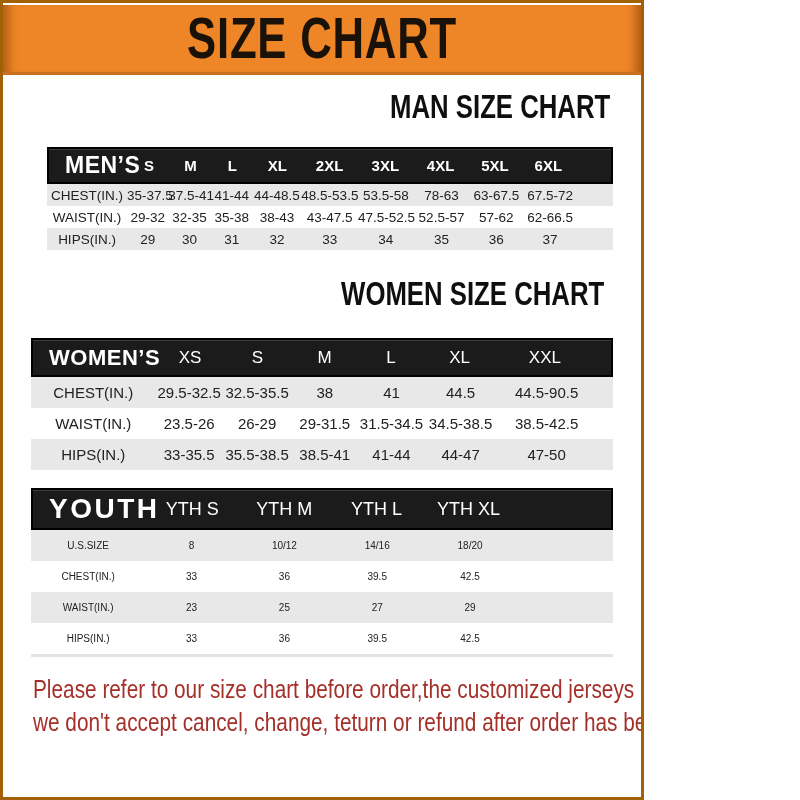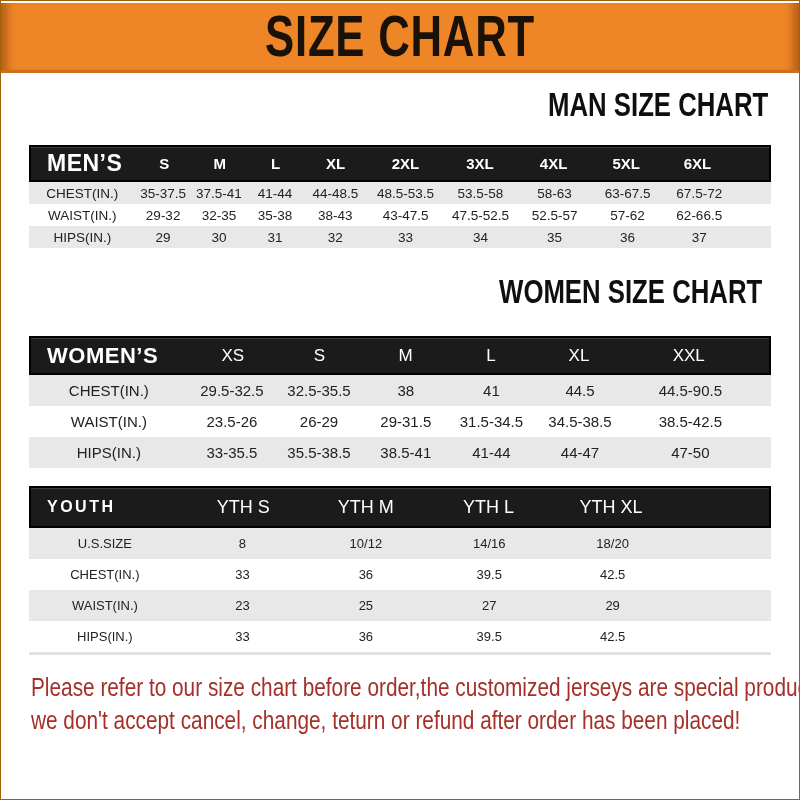--- a/index.html
+++ b/index.html
@@ -1,17 +1,17 @@
 <!DOCTYPE html>
 <html style="--banner-bg: #ee8627; --bar-bg: #1b1b1b; --row-alt: #e8e8e8; --footer-red: #a5302a;"><head>
 <meta charset="utf-8">
 <style>
   * { margin:0; padding:0; box-sizing:border-box; }
   html,body { width:800px; height:800px; background:#fff; font-family:"Liberation Sans", sans-serif; }
-  .page { width:800px; height:800px; background:#fff; border:1px solid #a16207; overflow:hidden; }
+  .page { width:644px; height:800px; background:#fff; border:3px solid #a16207; overflow:hidden; }
 
   
   .banner {
     height:70px; margin-top:2px;
     background:var(--banner-bg,#ee8627);
     border-bottom:3px solid #c96f1e;
     display:flex; align-items:center; justify-content:center;
     box-shadow: inset 14px 0 10px -8px rgba(110,45,0,.45), inset -14px 0 10px -8px rgba(110,45,0,.45);
   }
   .banner-text {
@@ -31,47 +31,47 @@
   [data-section="1"] .section-title { margin-top:26px; line-height:36px; }
   [data-section="2"] .section-title { margin-top:40px; line-height:36px; }
 
   
   .size-table { margin:0 28px; }
   [data-section="0"] .size-table { margin-top:17px; }
   [data-section="1"] .size-table { margin-top:20px; }
   [data-section="2"] .size-table { margin-top:18px; }
 
   .grid { display:grid; align-items:center; }
-  [data-section="0"] .grid { grid-template-columns:15.1% 7.8% 8% 7.9% 9.2% 10.7% 10.5% 10.5% 10.2% 10.1%; padding-right:36px; }
+  [data-section="0"] .grid { grid-template-columns:15.1% 7.8% 8% 7.9% 9.2% 10.7% 10.5% 10.5% 10.2% 10.1%; padding-right:36px;margin-left:16px; }
   [data-section="1"] .grid { grid-template-columns:22% 11.9% 12.1% 11.8% 11.8% 12.6% 17.8%; padding-right:16px; }
   [data-section="2"] .grid { grid-template-columns:23.5% 19.1% 19.1% 19.1% 19.1%; padding-right:96px; }
 
   .bar {
     background:var(--bar-bg,#1b1b1b); color:#fff;
     border:2px solid #000;
     box-shadow: inset 0 1px 0 rgba(255,255,255,.15);
   }
   [data-section="0"] .bar { height:37px; }
   [data-section="1"] .bar { height:39px; }
   [data-section="2"] .bar { height:42px; }
 
   .bar-label { font-weight:bold; padding-left:16px; white-space:nowrap; }
   [data-section="0"] .bar-label { font-size:23px; letter-spacing:0.5px; }
   [data-section="1"] .bar-label { font-size:22px; letter-spacing:0.5px; }
-  [data-section="2"] .bar-label { font-size:16px; letter-spacing:2.5px; }
+  [data-section="2"] .bar-label { font-size:28px; letter-spacing:2.5px; }
 
   .size-cell { text-align:center; white-space:nowrap; }
   [data-section="0"] .size-cell { font-weight:bold; font-size:15px; }
   [data-section="1"] .size-cell { font-weight:normal; font-size:17px; }
   [data-section="2"] .size-cell { font-weight:normal; font-size:18px; }
 
   .t-row { text-align:center; color:#222; background:#fff; }
   [data-section="0"] .t-row { height:22px; font-size:13.5px; }
   [data-section="1"] .t-row { height:31px; font-size:15px; }
-  [data-section="2"] .t-row { height:31px; font-size:13px; }
+  [data-section="2"] .t-row { height:31px; font-size:10px; }
   .t-row.alt { background:var(--row-alt,#e8e8e8); }
   [data-section="2"] .rows { border-bottom:3px solid #e2e2e2; }
   .cell, .row-label { white-space:nowrap; }
 
   
   .footer { margin:16px 0 0 30px; }
   .footer-line { color:var(--footer-red,#a5302a); font-size:26px; line-height:33px; }
   .footer-line .ft {
     display:inline-block; white-space:nowrap;
     transform:scaleX(0.80); transform-origin:0 50%;
@@ -105,21 +105,21 @@
         </div>
       <div class="rows">
           <div class="t-row grid alt">
             <span class="row-label">CHEST(IN.)</span>
             <span class="cell">35-37.5</span>
             <span class="cell">37.5-41</span>
             <span class="cell">41-44</span>
             <span class="cell">44-48.5</span>
             <span class="cell">48.5-53.5</span>
             <span class="cell">53.5-58</span>
-            <span class="cell">58-63</span>
+            <span class="cell">78-63</span>
             <span class="cell">63-67.5</span>
             <span class="cell">67.5-72</span>
           </div>
           <div class="t-row grid">
             <span class="row-label">WAIST(IN.)</span>
             <span class="cell">29-32</span>
             <span class="cell">32-35</span>
             <span class="cell">35-38</span>
             <span class="cell">38-43</span>
             <span class="cell">43-47.5</span>

